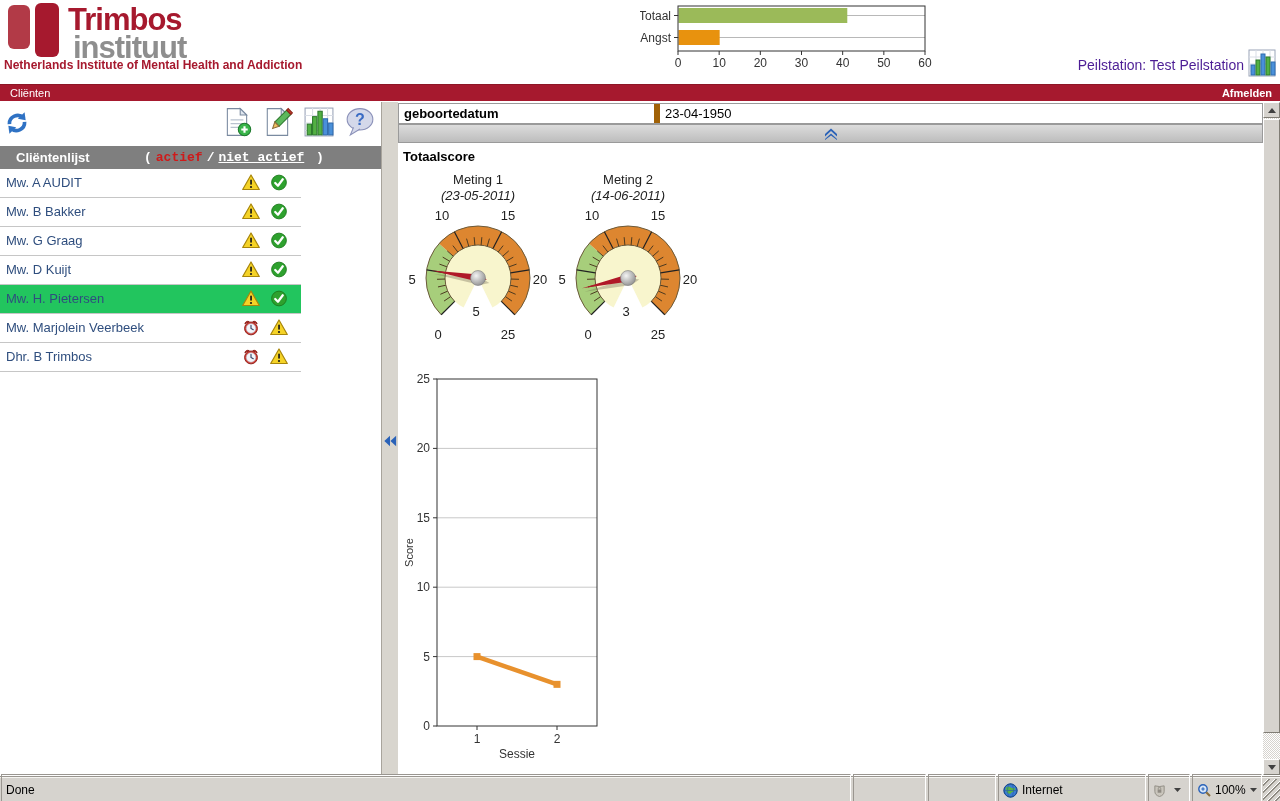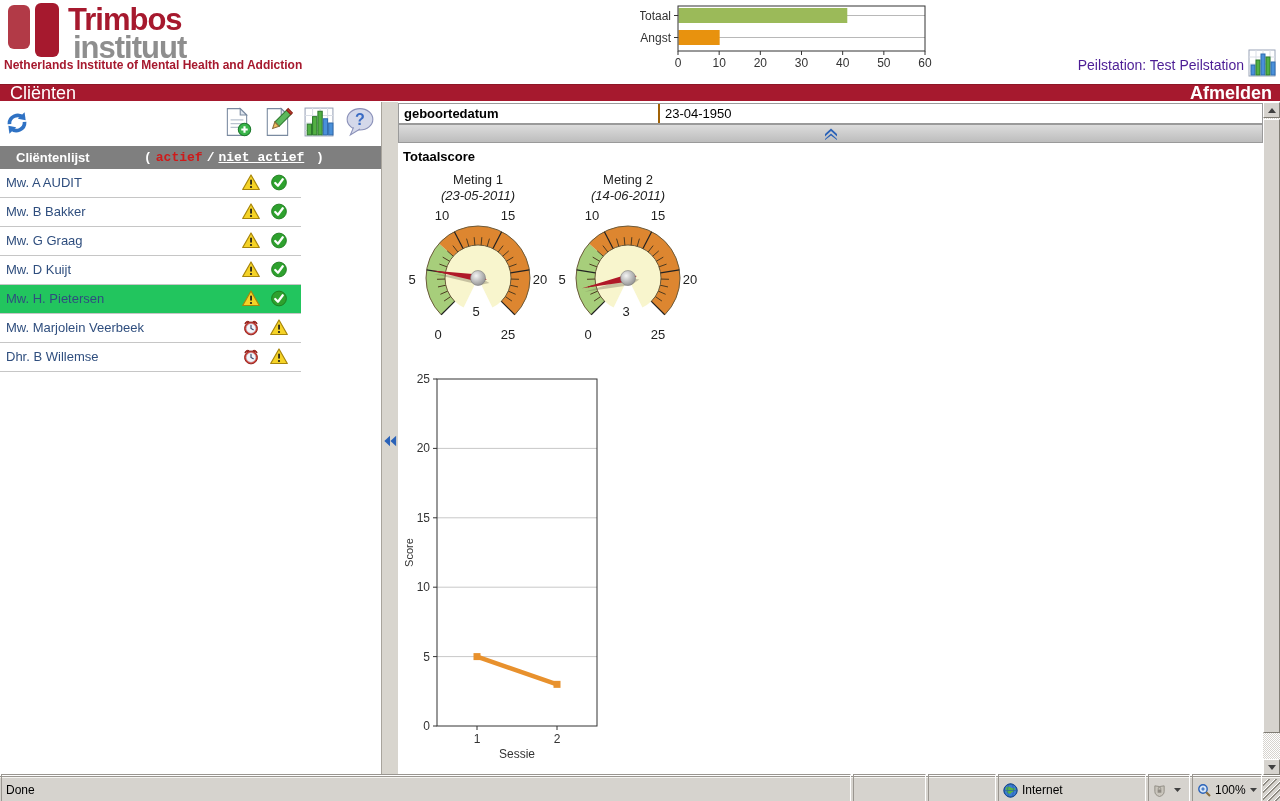--- a/index.html
+++ b/index.html
@@ -14,21 +14,21 @@
   .logo-title{position:absolute;left:68px;top:2px;font-size:31px;font-weight:bold;color:#a6192e;letter-spacing:-1px;}
   .logo-sub{position:absolute;left:73px;top:30px;font-size:31px;font-weight:bold;color:#8e8e8e;letter-spacing:-1px;}
   .logo-tagline{position:absolute;left:4px;top:58px;font-size:12px;font-weight:bold;color:#a6192e;}
   #header-chart{position:absolute;left:640px;top:2px;}
   .peilstation{position:absolute;right:36px;top:57px;font-size:14px;color:#4c1d95;}
   .peil-icon{position:absolute;right:4px;top:49px;width:28px;height:28px;}
 
   
   .menubar{position:absolute;left:0;top:84px;width:1280px;height:17px;background:#a6192e;
            border-top:1px solid #8d1626;display:flex;justify-content:space-between;align-items:center;
-           color:#fff;font-size:18px;padding:0;box-sizing:border-box;}
+           color:#fff;font-size:11px;padding:0;box-sizing:border-box;}
   .menubar .mleft{margin-left:10px;cursor:pointer;}
   .menubar .mright{margin-right:8px;font-weight:bold;cursor:pointer;}
 
   
   .sidebar{position:absolute;left:0;top:102px;width:381px;height:673px;background:#fff;}
   .side-toolbar{position:absolute;left:0;top:0;width:381px;height:44px;}
   .tb-icon{position:absolute;top:5px;width:30px;height:30px;cursor:pointer;}
   .list-header{position:absolute;left:0;top:44px;width:381px;height:23px;background:#7f7f7f;color:#fff;
                font-weight:bold;line-height:23px;}
   .list-header .lh-title{position:absolute;left:16px;}
@@ -43,21 +43,21 @@
   .ric.slot1{right:41px;}
   .ric.slot2{right:13px;}
 
   
   .splitter{position:absolute;left:381px;top:102px;width:16px;height:673px;background:#d8d5ce;border-left:1px solid #a8a49c;}
   .collapse-left{position:absolute;left:1px;top:330px;width:14px;height:18px;cursor:pointer;}
 
   
   .main{position:absolute;left:398px;top:102px;width:865px;height:673px;background:#fff;}
   .detail-row{position:absolute;left:0;top:1px;width:863px;height:19px;border:1px solid #9a9a9a;display:flex;background:#fff;}
-  .detail-label{width:261px;border-right:2px solid #a16207;font-weight:bold;padding:2px 0 0 5px;box-sizing:border-box;}
+  .detail-label{width:261px;border-right:6px solid #a16207;font-weight:bold;padding:2px 0 0 5px;box-sizing:border-box;}
   .detail-value{padding:2px 0 0 5px;}
   .collapse-bar{position:absolute;left:0;top:22px;width:863px;height:17px;background:linear-gradient(#dcdcdc,#bdbdbd);
                 border:1px solid #9a9a9a;text-align:center;cursor:pointer;}
   .collapse-bar svg{margin-top:2px;}
   .section-title{position:absolute;left:5px;top:47px;font-weight:bold;}
   .gauge-box{position:absolute;top:70px;width:150px;text-align:center;}
   .gauge-box .gtitle{font-size:13px;color:#222;height:16px;}
   .gauge-box .gsub{font-size:13px;font-style:italic;color:#222;height:16px;}
   #gauge-box-0{left:5px;}
   #gauge-box-1{left:155px;}
@@ -262,21 +262,21 @@
      <circle cx="9" cy="10" r="5" fill="#f2f5fa" stroke="#b5bcc8" stroke-width=".6"></circle>
      <path d="M9 6.8 V10 l2.4 1.3" stroke="#334466" stroke-width="1.2" fill="none" stroke-linecap="round"></path>
           </svg>
           <svg class="ric slot2" viewBox="0 0 18 17">
      <polygon points="9,1 17.3,15.5 0.7,15.5" fill="#f5d327" stroke="#a8860b" stroke-width="1.2" stroke-linejoin="round"></polygon>
      <rect x="8.2" y="5.6" width="1.7" height="5.2" rx=".8" fill="#1a1a1a"></rect>
      <circle cx="9" cy="13" r="1.1" fill="#1a1a1a"></circle>
           </svg>
         </div>
         <div class="client-row">
-          <span class="client-name">Dhr. B Willemse</span>
+          <span class="client-name">Dhr. B Trimbos</span>
           <svg class="ric slot1" viewBox="0 0 18 18">
      <path d="M2.5 5 a3.2 3.2 0 0 1 4.6 -2.2 z" fill="#c03028" stroke="#8c1f18"></path>
      <path d="M15.5 5 a3.2 3.2 0 0 0 -4.6 -2.2 z" fill="#c03028" stroke="#8c1f18"></path>
      <circle cx="9" cy="10" r="6.8" fill="#d44038" stroke="#8c1f18"></circle>
      <circle cx="9" cy="10" r="5" fill="#f2f5fa" stroke="#b5bcc8" stroke-width=".6"></circle>
      <path d="M9 6.8 V10 l2.4 1.3" stroke="#334466" stroke-width="1.2" fill="none" stroke-linecap="round"></path>
           </svg>
           <svg class="ric slot2" viewBox="0 0 18 17">
      <polygon points="9,1 17.3,15.5 0.7,15.5" fill="#f5d327" stroke="#a8860b" stroke-width="1.2" stroke-linejoin="round"></polygon>
      <rect x="8.2" y="5.6" width="1.7" height="5.2" rx=".8" fill="#1a1a1a"></rect>

